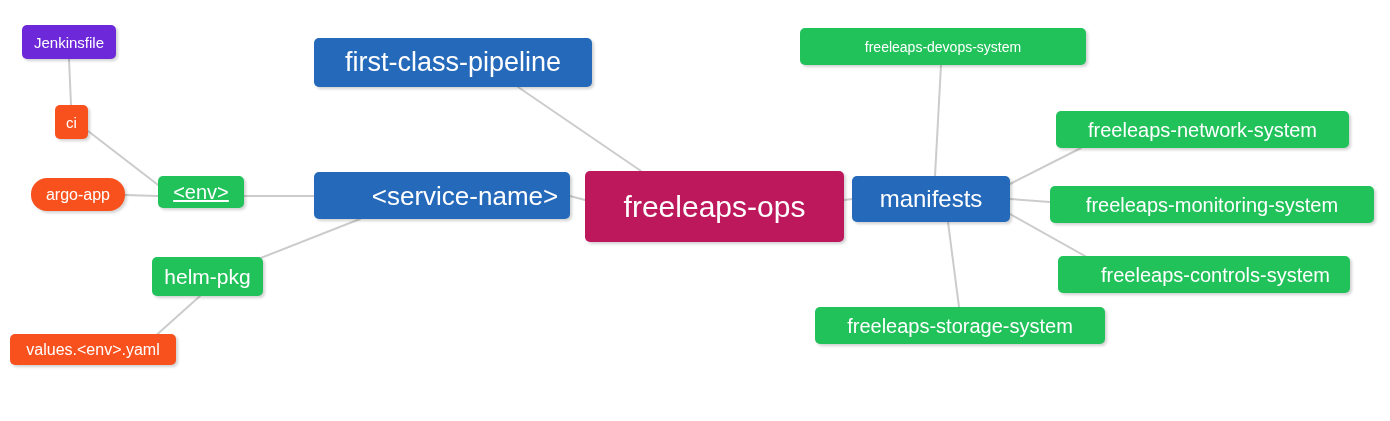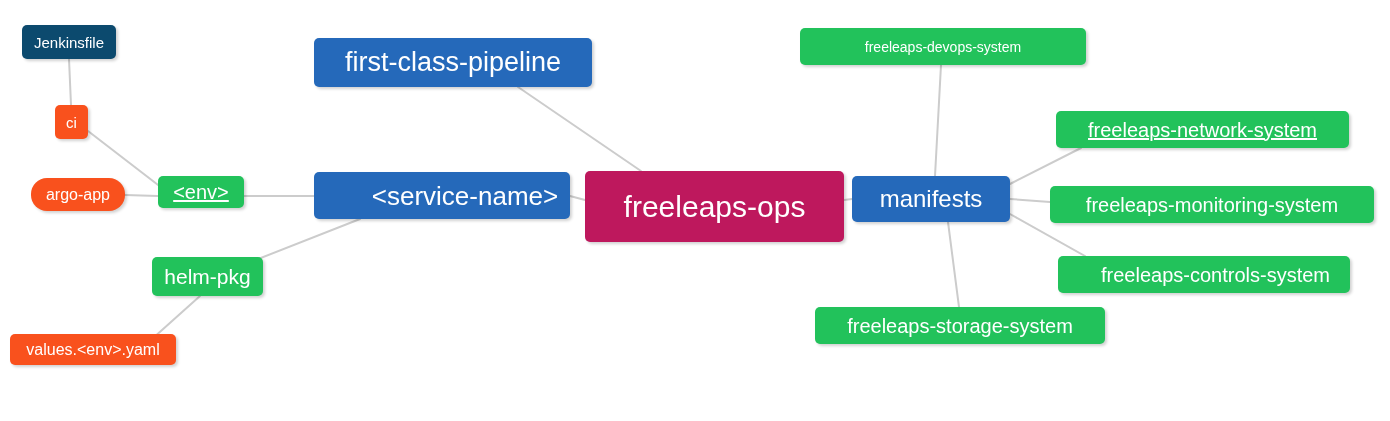--- a/index.html
+++ b/index.html
@@ -35,21 +35,21 @@
     color: #ffffff;
     white-space: nowrap;
     border-radius: 5px;
     box-shadow: 2px 2px 3px rgba(0,0,0,0.18);
     letter-spacing: 0px;
     line-height: 1;
   }
   .n-root      { background: #be185d; }
   .n-blue      { background: #2569ba; }
   .n-green     { background: #22c25b; }
-  .n-orange    { background: #0c4a6e; }
+  .n-orange    { background: #6d28d9; }
   .n-red       { background: #f9511d; }
 </style>
 </head>
 <body>
 
 <div id="canvas">
   <svg id="edges" viewBox="0 0 1390 421" xmlns="http://www.w3.org/2000/svg">
       <line x1="69" y1="59" x2="71" y2="105" stroke="#cccccc" stroke-width="2" stroke-linecap="round"></line>
       <line x1="88" y1="131" x2="162" y2="188" stroke="#cccccc" stroke-width="2" stroke-linecap="round"></line>
       <line x1="125" y1="195" x2="158" y2="196" stroke="#cccccc" stroke-width="2" stroke-linecap="round"></line>
@@ -70,18 +70,18 @@
       <div class="node n-red" style="left: 55px; top: 105px; width: 33px; height: 34px; font-size: 15px;">ci</div>
       <div class="node n-red" style="left: 31px; top: 178px; width: 94px; height: 33px; font-size: 16px; border-radius: 16px;">argo-app</div>
       <div class="node n-green" style="left: 158px; top: 176px; width: 86px; height: 32px; font-size: 20px; text-decoration: underline;">&lt;env&gt;</div>
       <div class="node n-green" style="left: 152px; top: 257px; width: 111px; height: 39px; font-size: 21px;">helm-pkg</div>
       <div class="node n-red" style="left: 10px; top: 334px; width: 166px; height: 31px; font-size: 16px;">values.&lt;env&gt;.yaml</div>
       <div class="node n-blue" style="left: 314px; top: 38px; width: 278px; height: 49px; font-size: 27px;">first-class-pipeline</div>
       <div class="node n-blue" style="left: 314px; top: 172px; width: 256px; height: 47px; font-size: 26px; padding-left: 46px;">&lt;service-name&gt;</div>
       <div class="node n-root" style="left: 585px; top: 171px; width: 259px; height: 71px; font-size: 30px;">freeleaps-ops</div>
       <div class="node n-blue" style="left: 852px; top: 176px; width: 158px; height: 46px; font-size: 24px;">manifests</div>
       <div class="node n-green" style="left: 800px; top: 28px; width: 286px; height: 37px; font-size: 14px;">freeleaps-devops-system</div>
-      <div class="node n-green" style="left: 1056px; top: 111px; width: 293px; height: 37px; font-size: 20px; text-decoration: underline;">freeleaps-network-system</div>
+      <div class="node n-green" style="left: 1056px; top: 111px; width: 293px; height: 37px; font-size: 20px;">freeleaps-network-system</div>
       <div class="node n-green" style="left: 1050px; top: 186px; width: 324px; height: 37px; font-size: 20px;">freeleaps-monitoring-system</div>
       <div class="node n-green" style="left: 1058px; top: 256px; width: 292px; height: 37px; font-size: 20px; padding-left: 23px;">freeleaps-controls-system</div>
       <div class="node n-green" style="left: 815px; top: 307px; width: 290px; height: 37px; font-size: 20px;">freeleaps-storage-system</div>
     </div>
 </div>
 
 </body></html>

